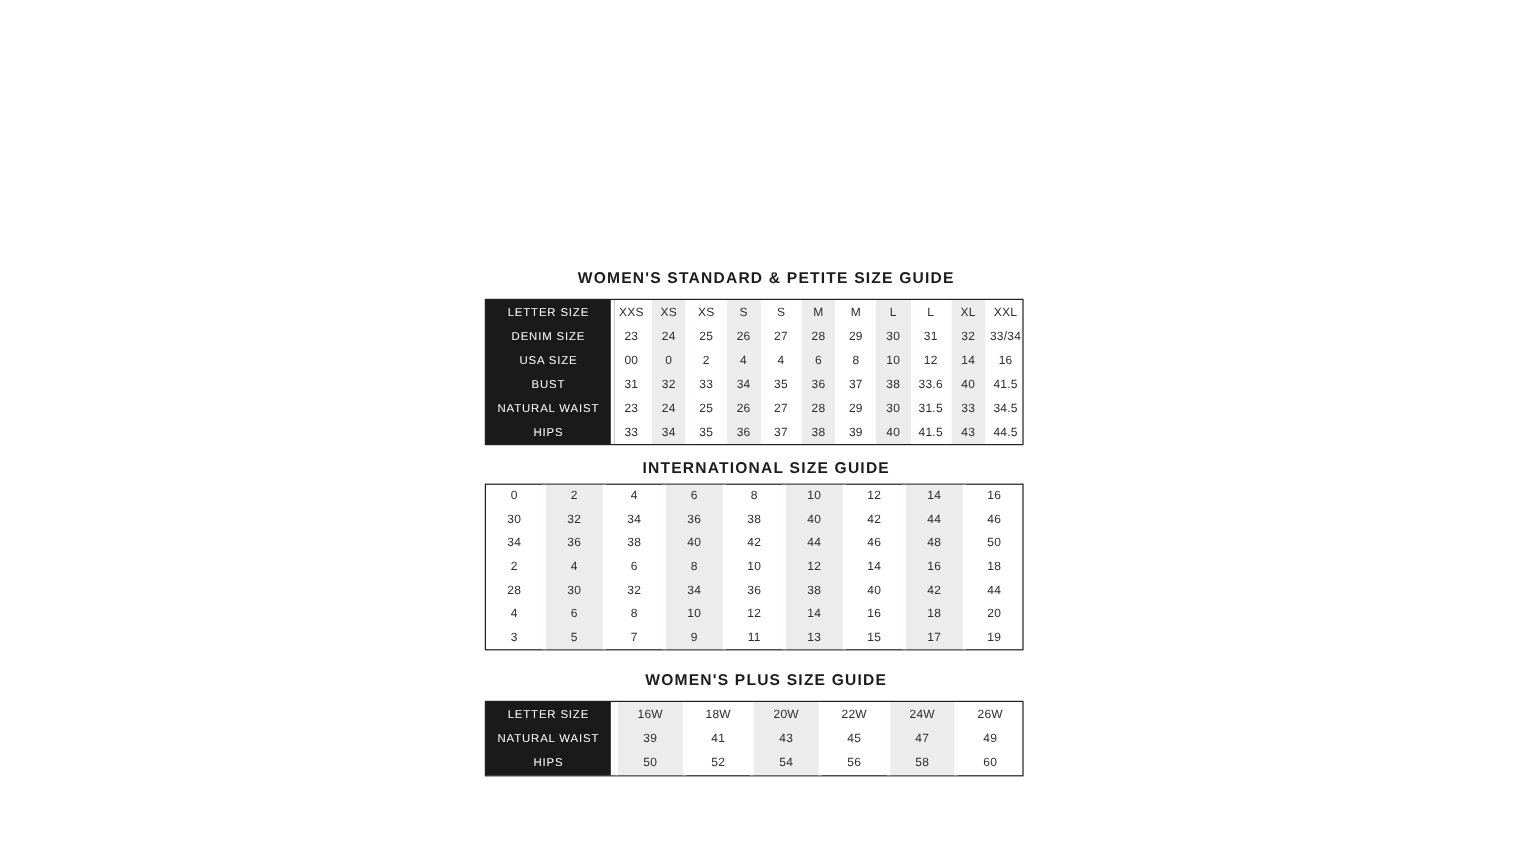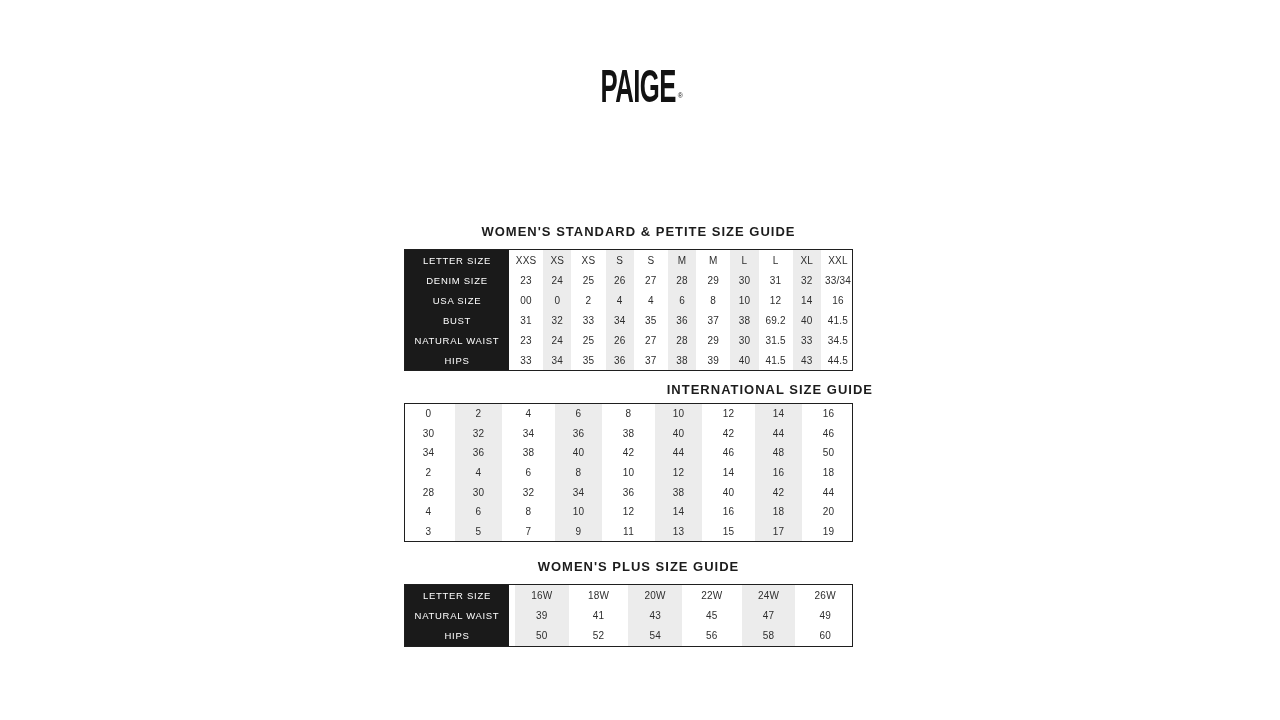--- a/index.html
+++ b/index.html
@@ -54,21 +54,21 @@
     width: 469px;
     margin: 0;
     text-align: center;
     font-size: 13px;
     font-weight: 700;
     letter-spacing: 1px;
     color: var(--title-text, #1c1c1c);
     white-space: nowrap;
   }
   #title-0 { top: 224px; }
-  #title-1 { top: 382px; text-align: right; }
+  #title-1 { top: 382px; }
   #title-2 { top: 559px; }
 
   
   .size-table {
     position: absolute;
     left: 404px;
     width: 449px;
     box-sizing: border-box;
     border: 1px solid var(--table-border, #1f1f1f);
     background: #ffffff;
@@ -121,26 +121,20 @@
     color: var(--cell-text, #2e2e2e);
     letter-spacing: 0.2px;
     white-space: nowrap;
   }
 </style>
 </head>
 <body>
 
 <div class="canvas">
 
-  <div class="logo-wrap">
-    <div class="logo">
-      <span class="logo-text">PAIGE</span>
-      <span class="logo-reg">®</span>
-    </div>
-  </div>
 
   <h2 class="guide-title" id="title-0">WOMEN'S STANDARD &amp; PETITE SIZE GUIDE</h2>
   <div class="size-table" id="table-0">
       <div class="label-col">
         <div class="label-cell">LETTER SIZE</div>
         <div class="label-cell">DENIM SIZE</div>
         <div class="label-cell">USA SIZE</div>
         <div class="label-cell">BUST</div>
         <div class="label-cell">NATURAL WAIST</div>
         <div class="label-cell">HIPS</div>
@@ -207,21 +201,21 @@
           <div class="cell">30</div>
           <div class="cell">10</div>
           <div class="cell">38</div>
           <div class="cell">30</div>
           <div class="cell">40</div>
         </div>
         <div class="col">
           <div class="cell">L</div>
           <div class="cell">31</div>
           <div class="cell">12</div>
-          <div class="cell">69.2</div>
+          <div class="cell">33.6</div>
           <div class="cell">31.5</div>
           <div class="cell">41.5</div>
         </div>
         <div class="col shaded">
           <div class="cell">XL</div>
           <div class="cell">32</div>
           <div class="cell">14</div>
           <div class="cell">40</div>
           <div class="cell">33</div>
           <div class="cell">43</div>

